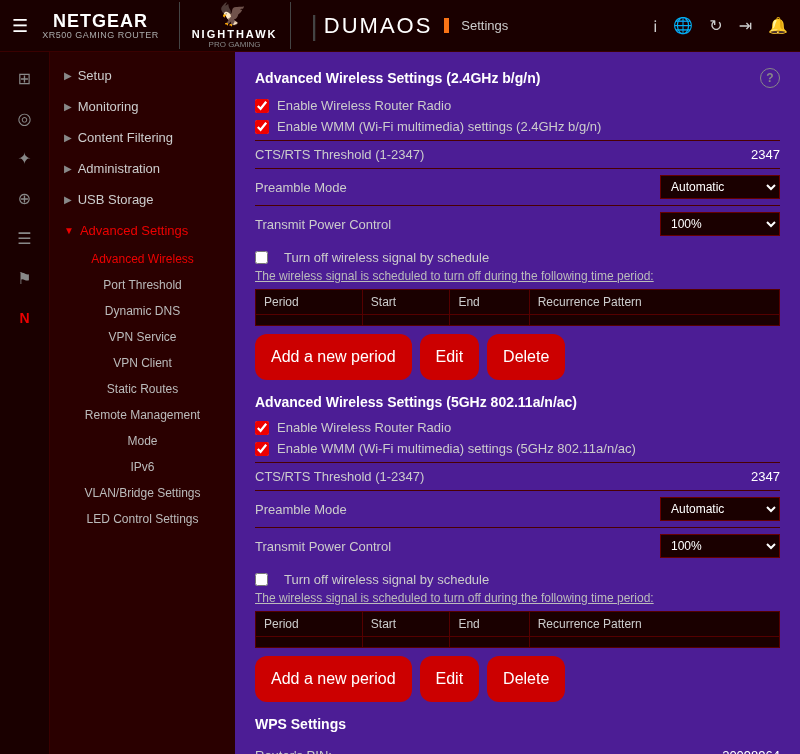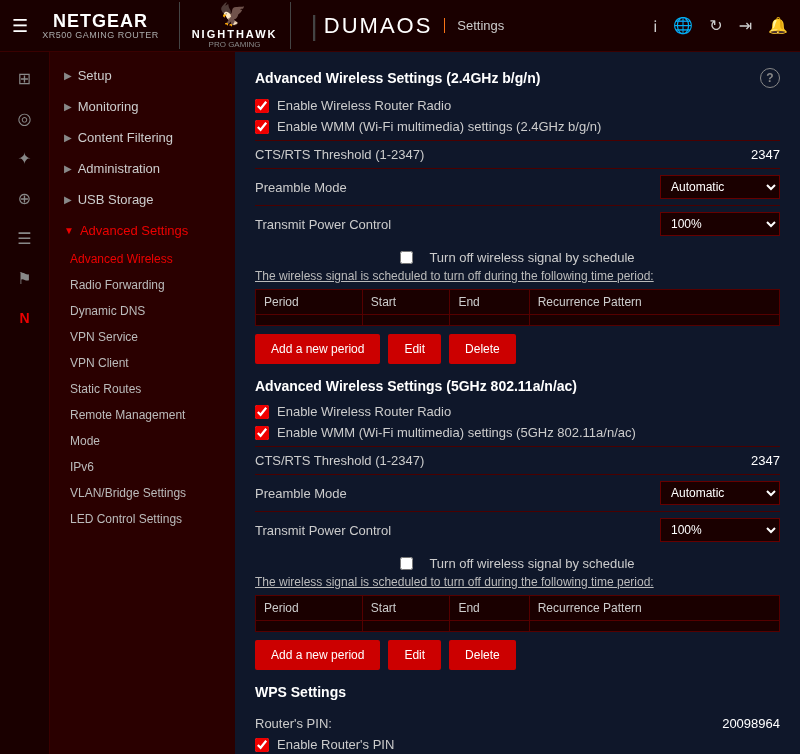--- a/index.html
+++ b/index.html
@@ -77,21 +77,21 @@
       color: #fff;
       font-size: 22px;
       font-weight: 300;
       letter-spacing: 2px;
     }
     .header-settings-label {
       color: #ccc;
       font-size: 13px;
       margin-left: 12px;
       padding-left: 12px;
-      border-left: 1px solid #f97316;
+      border-left: 5px solid #f97316;
     }
     .header-icons {
       margin-left: auto;
       display: flex;
       align-items: center;
       gap: 16px;
       color: #ccc;
       font-size: 16px;
     }
     .header-icon {
@@ -153,27 +153,28 @@
       font-size: 13px;
     }
     .nav-item.active-section { color: #e00; }
     .nav-arrow { font-size: 10px; color: #888; }
     .nav-arrow.open { color: #e00; }
     .nav-sub-item {
       padding: 6px 20px;
       cursor: pointer;
       color: #bbb;
       font-size: 12px;
+      text-align: center;
     }
     .nav-sub-item.active { color: #e00; }
 
     
     .content {
       flex: 1;
-      background: #0f172a;
+      background: #4c1d95;
       overflow-y: auto;
       padding: 0;
       position: relative;
     }
     .content::-webkit-scrollbar { width: 6px; }
     .content::-webkit-scrollbar-track { background: #1a0000; }
     .content::-webkit-scrollbar-thumb { background: #600; }
 
     .content-inner {
       padding: 16px 20px 20px 20px;
@@ -245,21 +246,20 @@
     }
 
     
     .schedule-row {
       display: flex;
       align-items: center;
       gap: 16px;
       margin: 8px 0 4px 0;
       color: #ccc;
       font-size: 13px;
-      justify-content: center;
     }
     .schedule-note {
       color: #bbb;
       font-size: 12px;
       margin-bottom: 6px;
       text-decoration: underline;
     }
 
     
     .period-table {
@@ -286,24 +286,24 @@
     
     .table-btns {
       display: flex;
       gap: 8px;
       margin-bottom: 14px;
     }
     .btn-red {
       background: #c00;
       color: #fff;
       border: none;
-      padding: 8px 16px;
-      font-size: 12px;
-      cursor: pointer;
-      border-radius: 2px;
+      padding: 14px 16px;
+      font-size: 16px;
+      cursor: pointer;
+      border-radius: 12px;
     }
 
     
     .wps-section { margin-top: 4px; }
     .wps-router-pin {
       display: flex;
       align-items: center;
       justify-content: space-between;
       padding: 6px 0;
       color: #ccc;
@@ -397,21 +397,21 @@
     </div>
     <div class="nav-item">
       <span class="nav-arrow">▶</span>
       <span>USB Storage</span>
     </div>
     <div class="nav-item active-section">
       <span class="nav-arrow open">▼</span>
       <span>Advanced Settings</span>
     </div>
     <div class="nav-sub-item active">Advanced Wireless</div>
-    <div class="nav-sub-item">Radio Forwarding</div>
+    <div class="nav-sub-item">Port Threshold</div>
     <div class="nav-sub-item">Dynamic DNS</div>
     <div class="nav-sub-item">VPN Service</div>
     <div class="nav-sub-item">VPN Client</div>
     <div class="nav-sub-item">Static Routes</div>
     <div class="nav-sub-item">Remote Management</div>
     <div class="nav-sub-item">Mode</div>
     <div class="nav-sub-item">IPv6</div>
     <div class="nav-sub-item">VLAN/Bridge Settings</div>
     <div class="nav-sub-item">LED Control Settings</div>
   </div>

